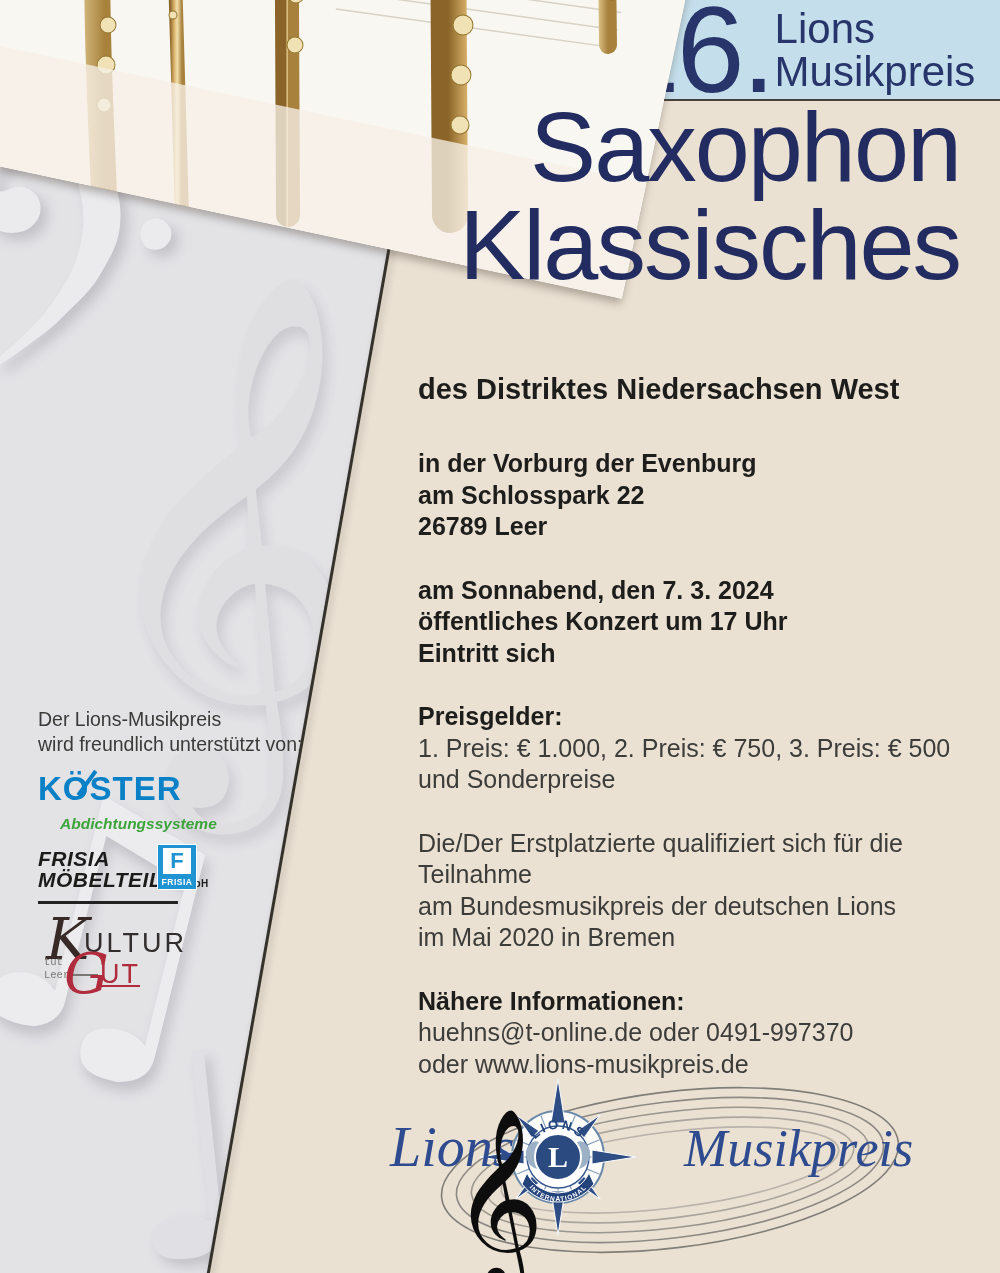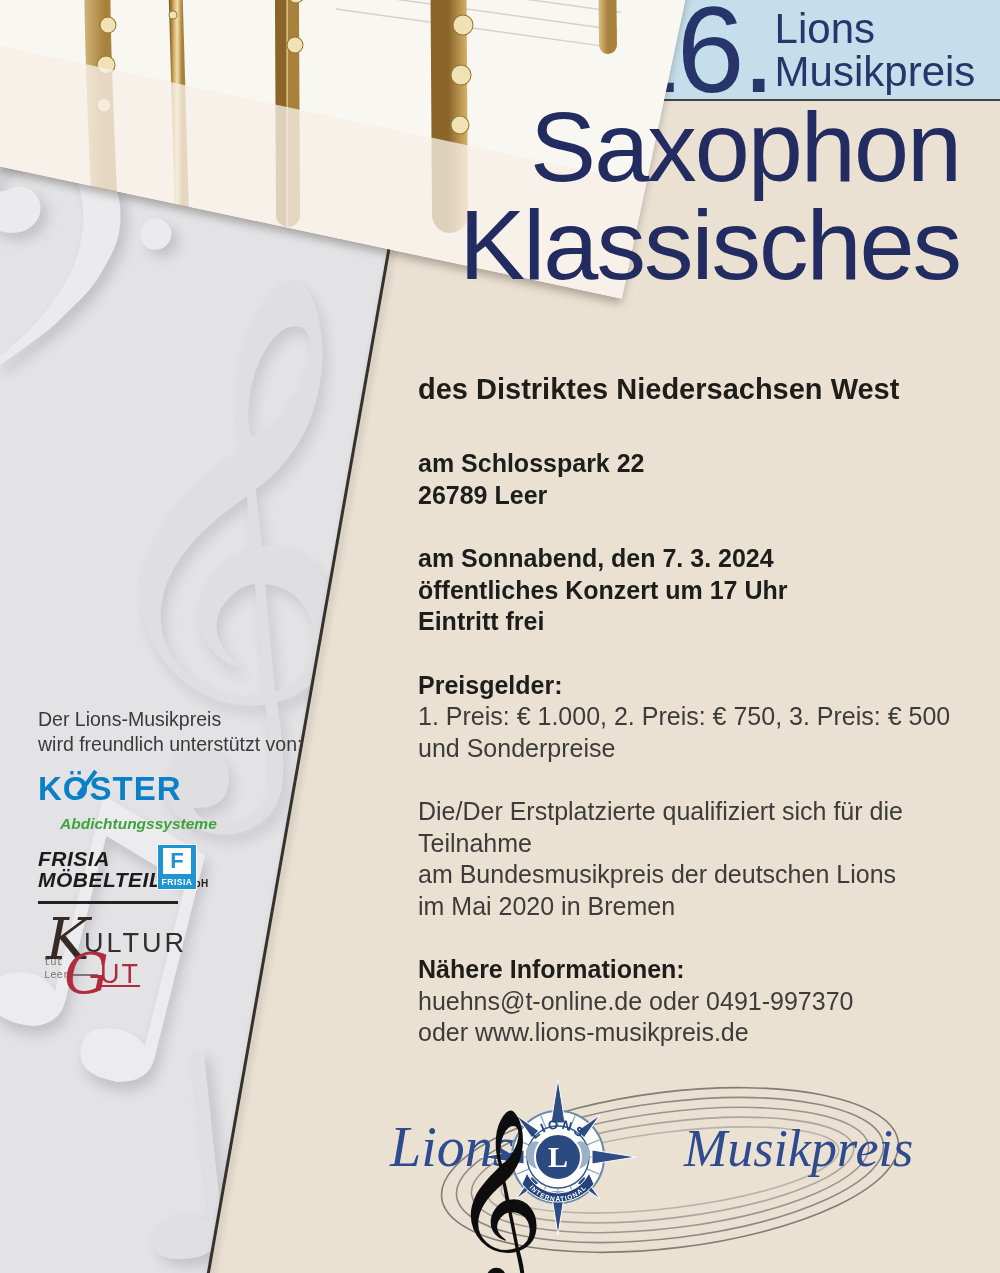--- a/index.html
+++ b/index.html
@@ -213,28 +213,29 @@
 
   <div class="abs main-title">
     <div>Saxophon</div>
     <div>Klassisches</div>
   </div>
 
   <div class="abs content">
     <div class="subtitle">des Distriktes Niedersachsen West</div>
 
     <div class="blk bold">
+      <div>in der Vorburg der Evenburg</div>
       <div>am Schlosspark 22</div>
       <div>26789 Leer</div>
     </div>
 
     <div class="blk bold">
       <div>am Sonnabend, den 7. 3. 2024</div>
       <div>öffentliches Konzert um 17 Uhr</div>
-      <div>Eintritt frei</div>
+      <div>Eintritt sich</div>
     </div>
 
     <div class="blk">
       <div class="bold">Preisgelder:</div>
       <div>1. Preis: € 1.000, 2. Preis: € 750, 3. Preis: € 500</div>
       <div>und Sonderpreise</div>
     </div>
 
     <div class="blk">
       <div>Die/Der Erstplatzierte qualifiziert sich für die Teilnahme</div>

